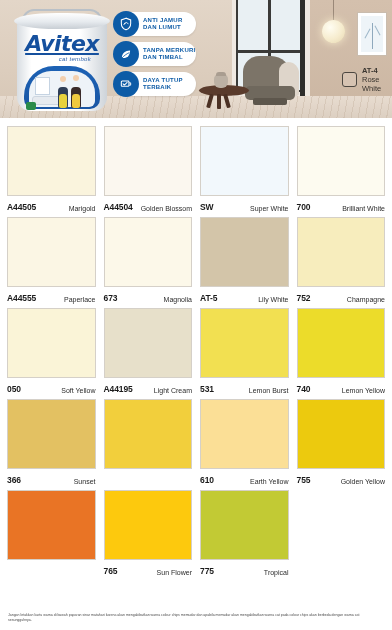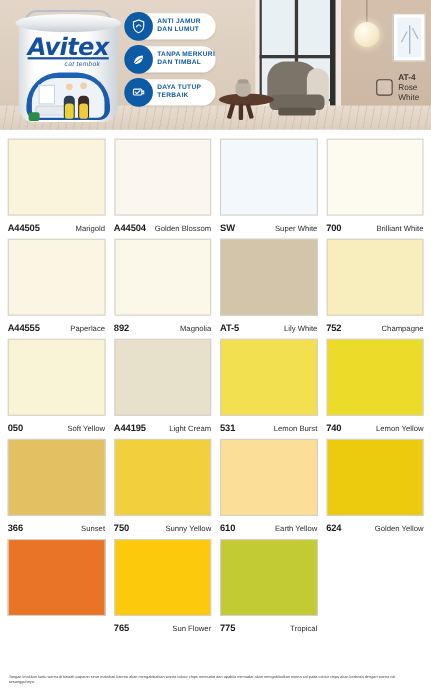--- a/index.html
+++ b/index.html
@@ -452,21 +452,21 @@
       <div class="cell">
         <div class="chip" style="background: rgb(251, 246, 228);"></div>
         <div class="caption">
           <span class="code">A44555</span>
           <span class="name">Paperlace</span>
         </div>
       </div>
       <div class="cell">
         <div class="chip" style="background: rgb(252, 248, 233);"></div>
         <div class="caption">
-          <span class="code">892</span>
+          <span class="code">673</span>
           <span class="name">Magnolia</span>
         </div>
       </div>
       <div class="cell">
         <div class="chip" style="background: rgb(211, 197, 169);"></div>
         <div class="caption">
           <span class="code">AT-5</span>
           <span class="name">Lily White</span>
         </div>
       </div>
@@ -507,36 +507,32 @@
       </div>
       <div class="cell">
         <div class="chip" style="background: rgb(227, 193, 98);"></div>
         <div class="caption">
           <span class="code">366</span>
           <span class="name">Sunset</span>
         </div>
       </div>
       <div class="cell">
         <div class="chip" style="background: rgb(242, 207, 60);"></div>
-        <div class="caption">
-          <span class="code">750</span>
-          <span class="name">Sunny Yellow</span>
-        </div>
       </div>
       <div class="cell">
         <div class="chip" style="background: rgb(251, 223, 150);"></div>
         <div class="caption">
           <span class="code">610</span>
           <span class="name">Earth Yellow</span>
         </div>
       </div>
       <div class="cell">
         <div class="chip" style="background: rgb(236, 202, 14);"></div>
         <div class="caption">
-          <span class="code">624</span>
+          <span class="code">755</span>
           <span class="name">Golden Yellow</span>
         </div>
       </div>
       <div class="cell">
         <div class="chip" style="background: rgb(233, 116, 37);"></div>
       </div>
       <div class="cell">
         <div class="chip" style="background: rgb(253, 201, 13);"></div>
         <div class="caption">
           <span class="code">765</span>

